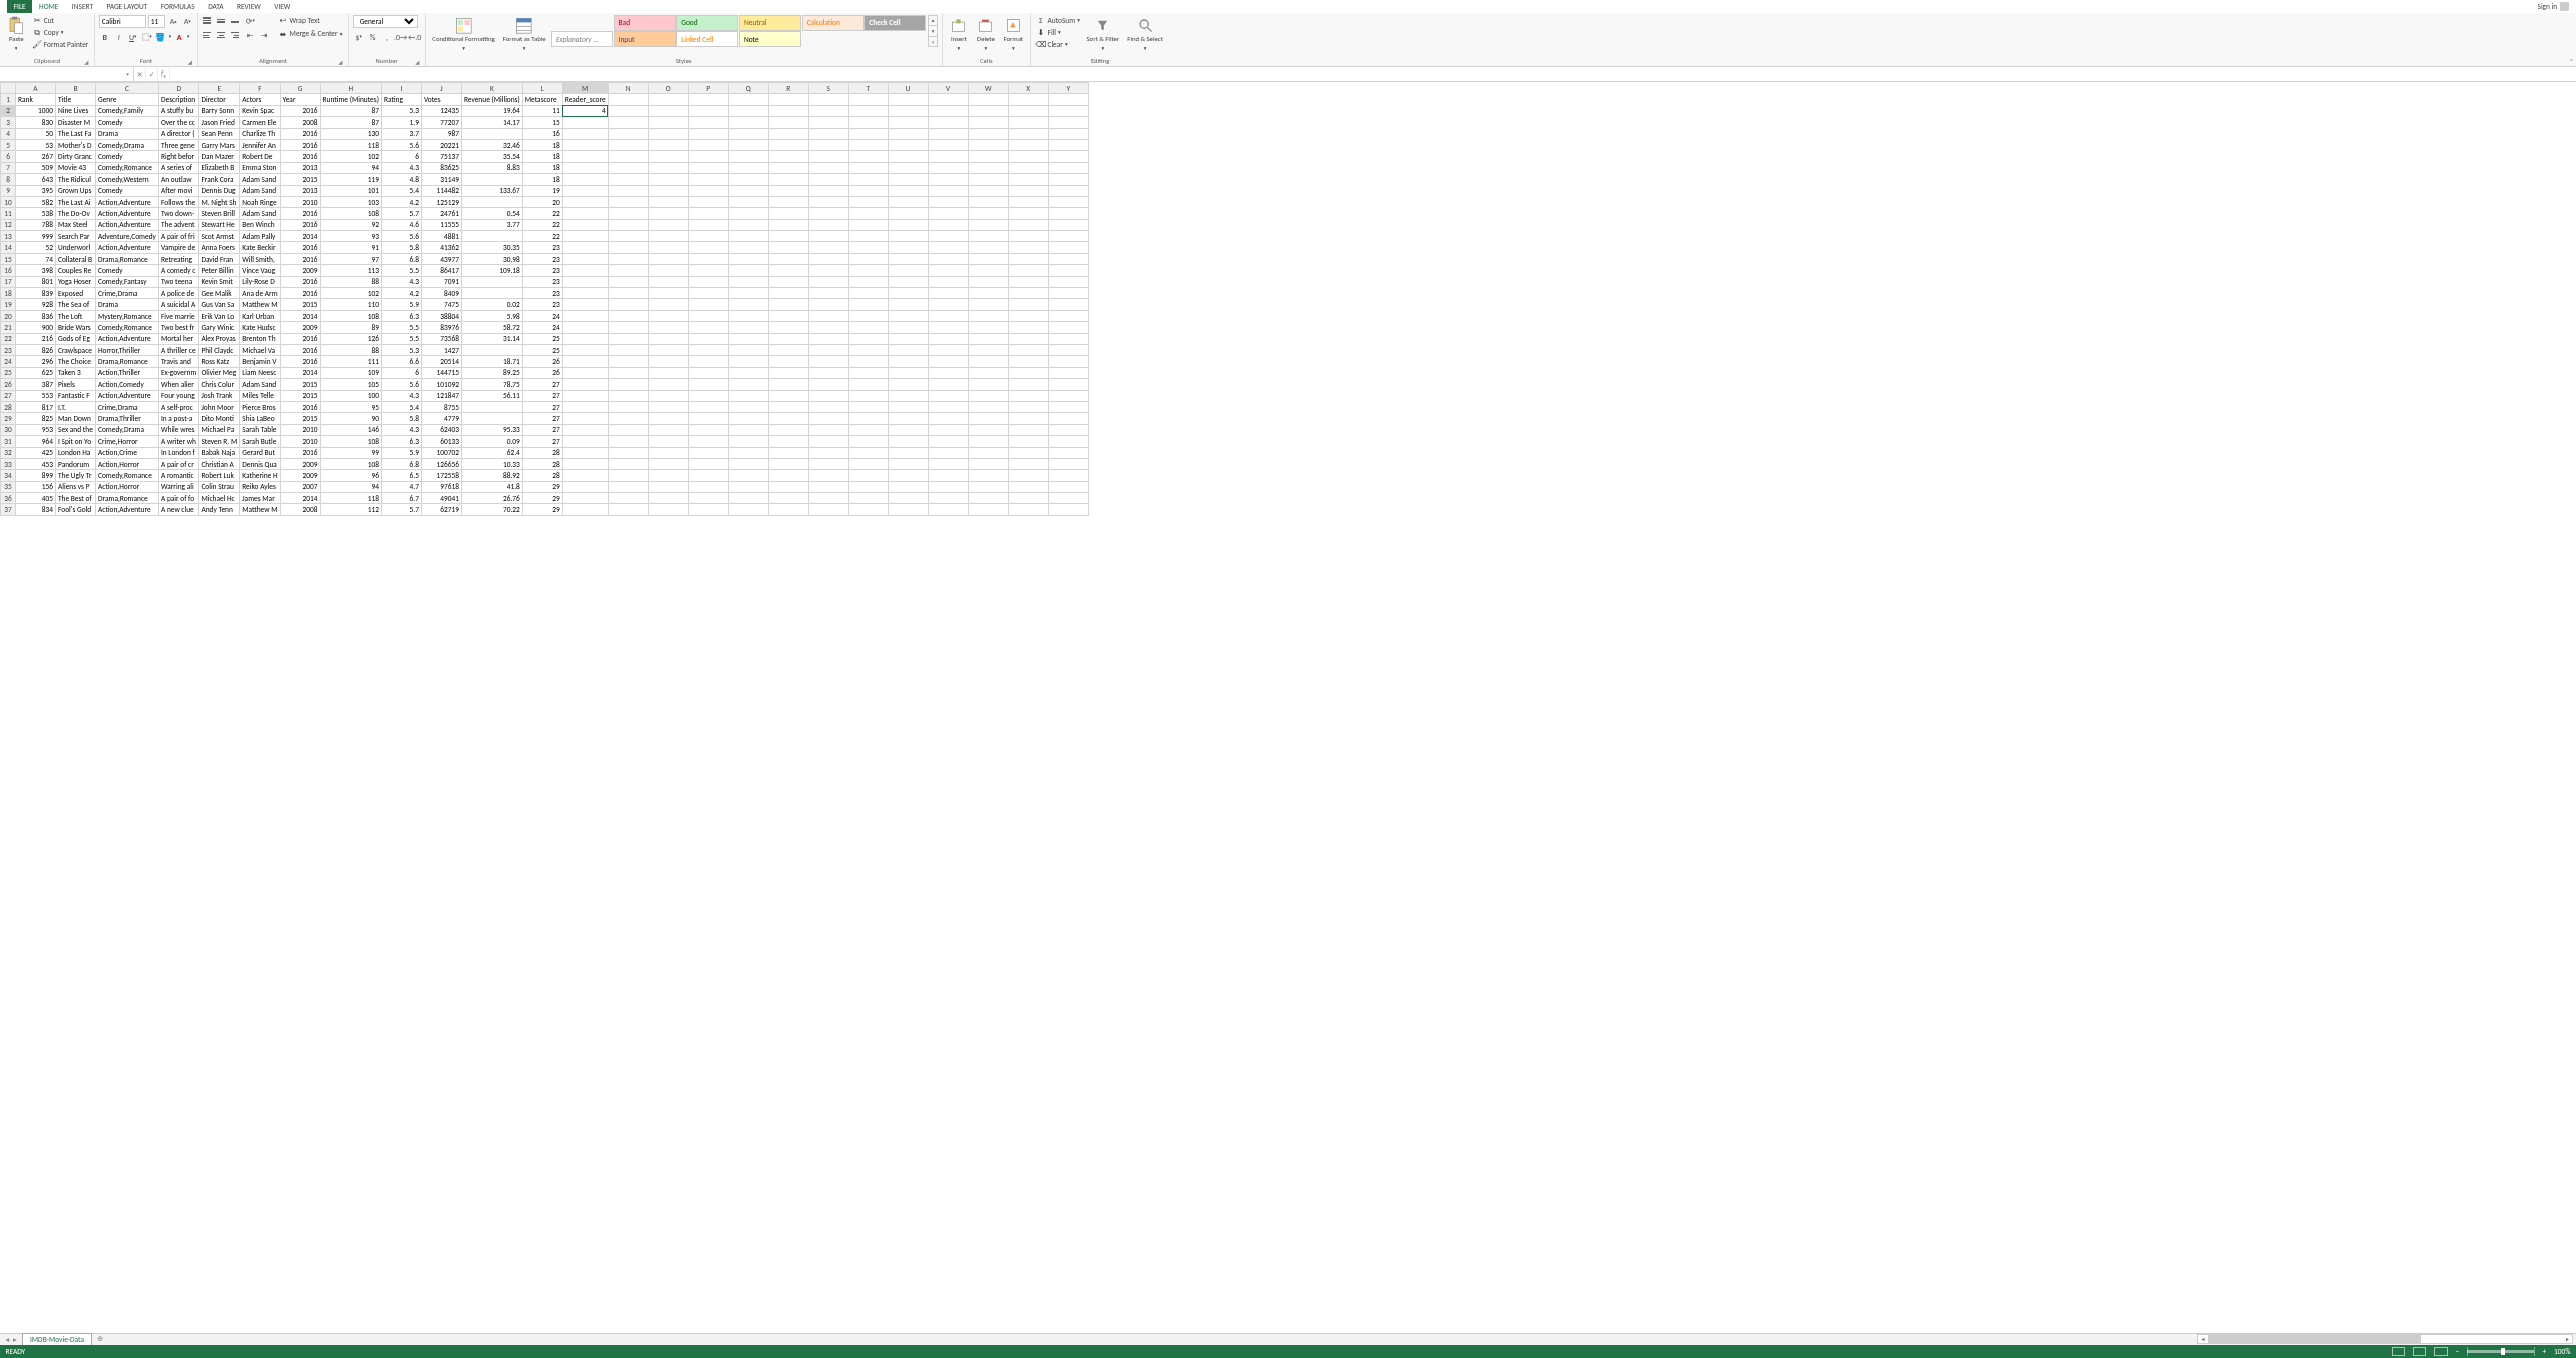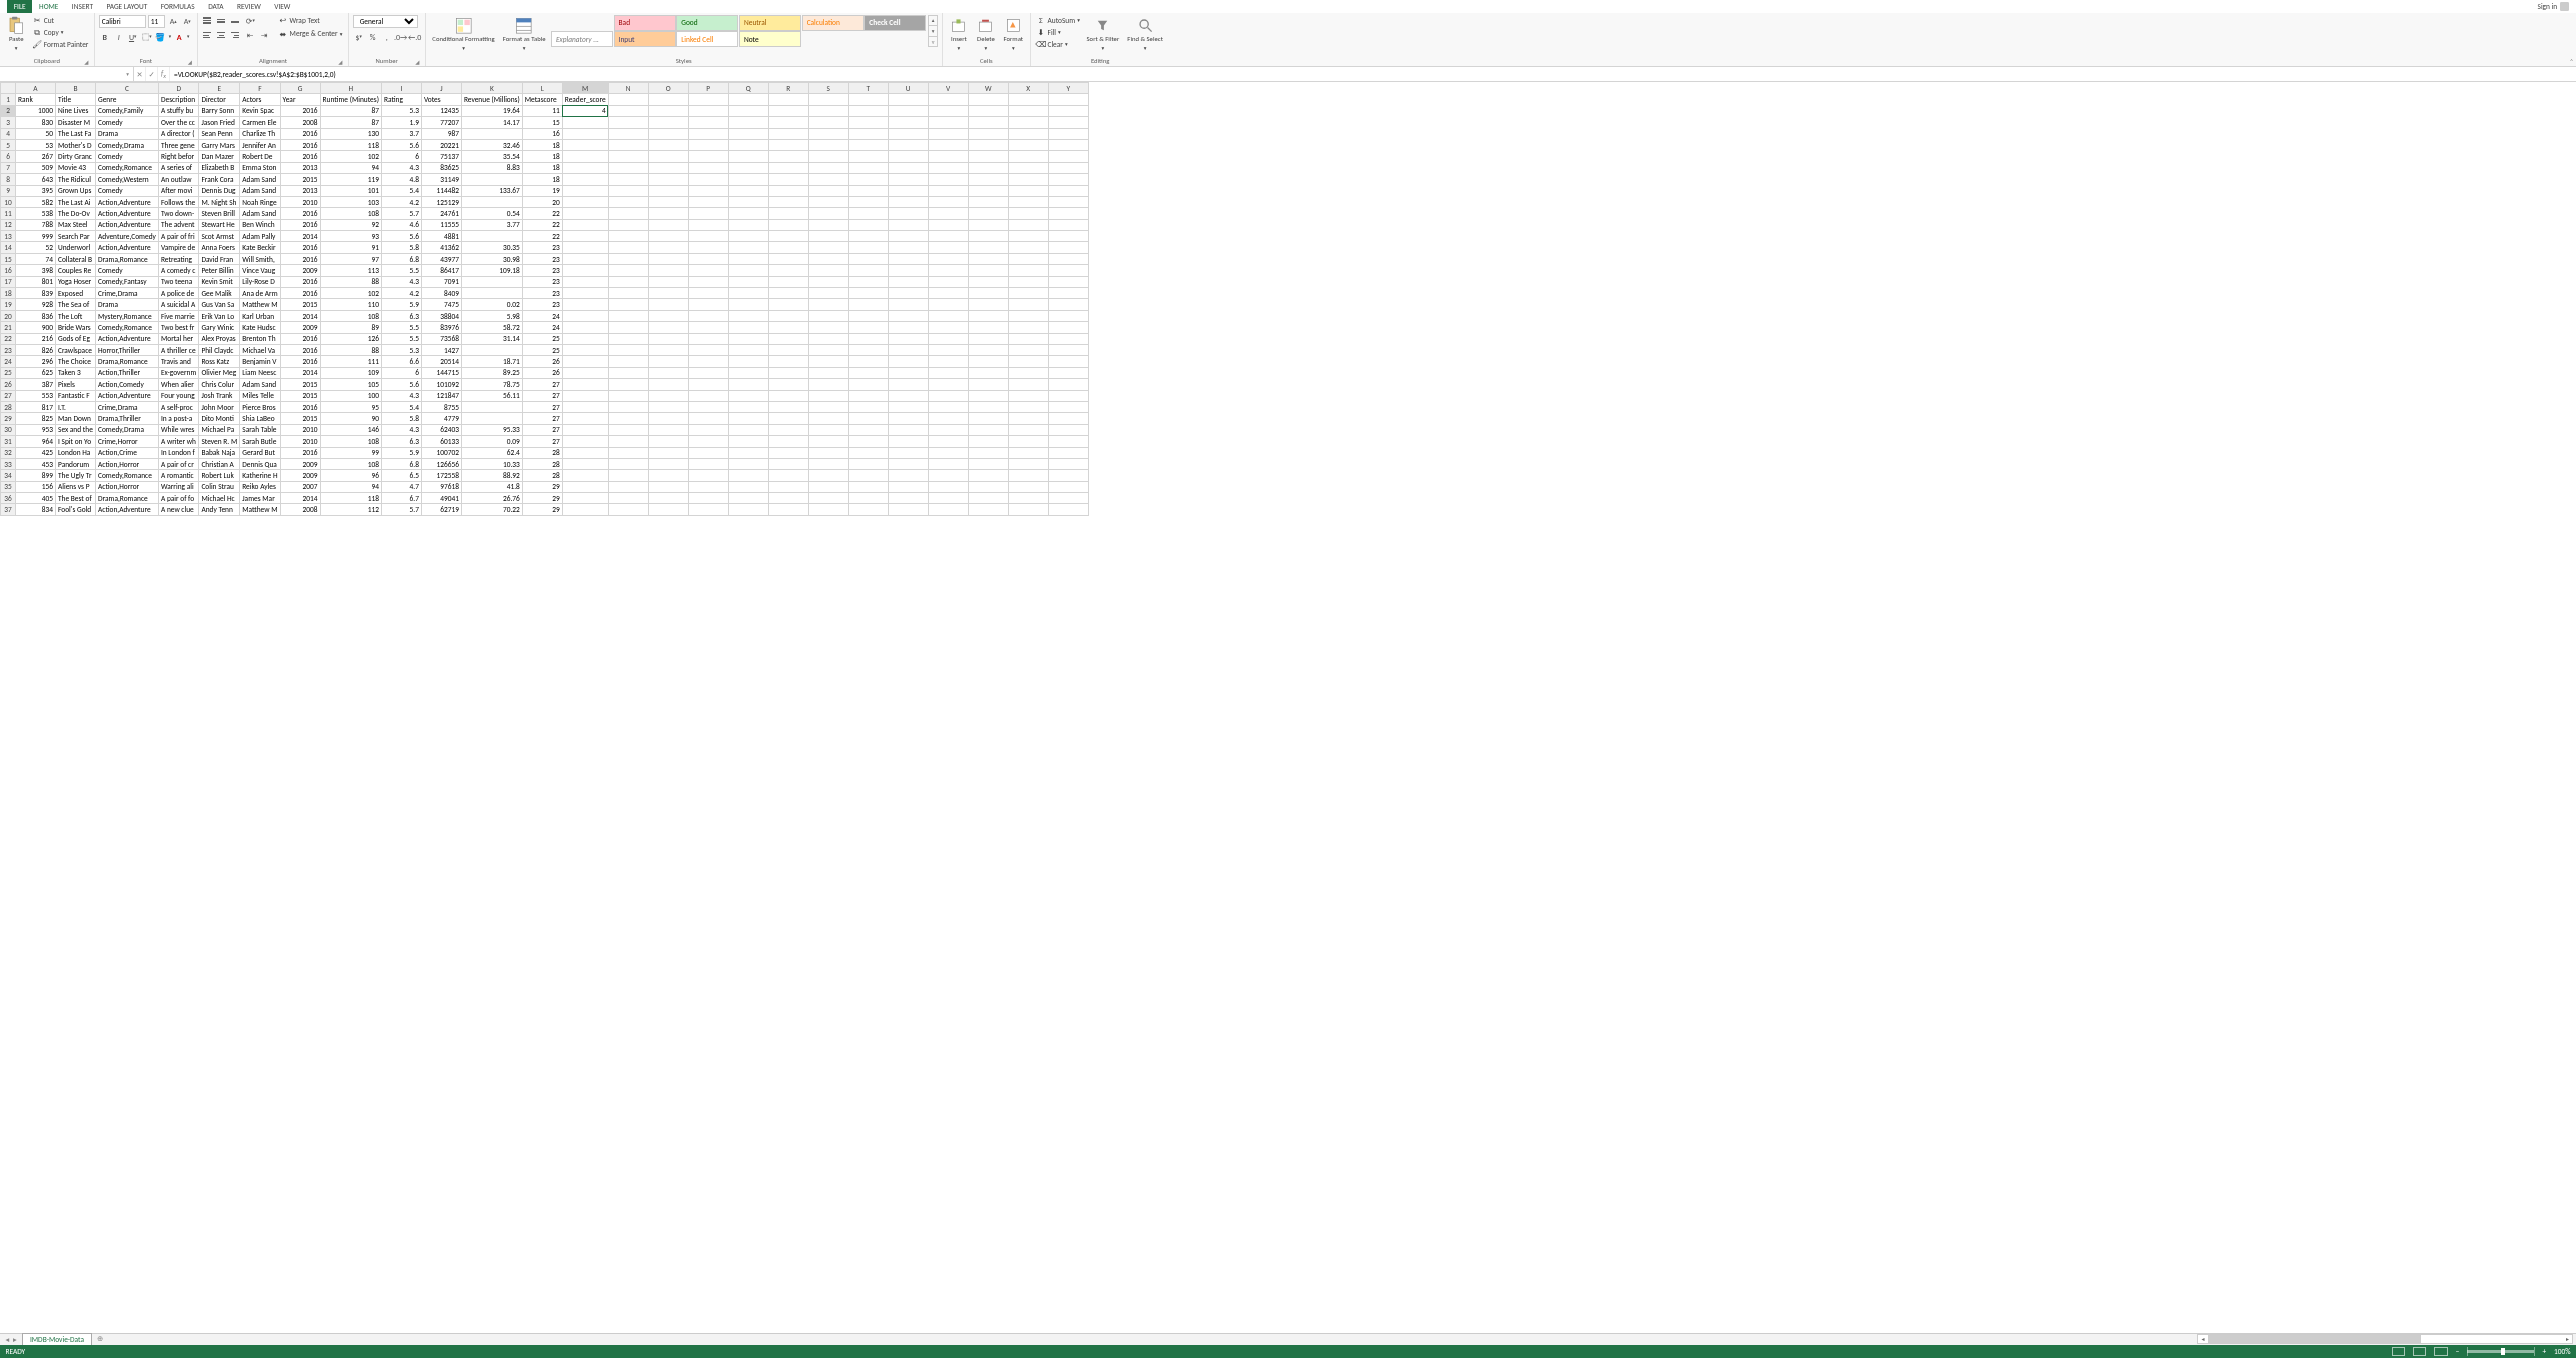--- a/index.html
+++ b/index.html
@@ -398,23 +398,20 @@
 <div id="fbar">
   <div id="namebox">
       <input value="M2" style="">
       <span style="font-size:5.4px;color:#888;">▾</span>
     </div>
   <div class="fx-btn">✕</div>
   <div class="fx-btn">✓</div>
   <div class="fx-btn">
       <i>f<sub>x</sub></i>
     </div>
-  <div class="formula">
-      <input value="=VLOOKUP($B2,reader_scores.csv!$A$2:$B$1001,2,0)" style="">
-    </div>
 </div>
 
 <div id="gridwrap">
   <table id="grid">
       <thead>
         <tr>
           <th class="corner"></th>
           <th style="width: 40px;">A</th>
           <th style="width: 40px;">B</th>
           <th style="width: 40px;">C</th>

